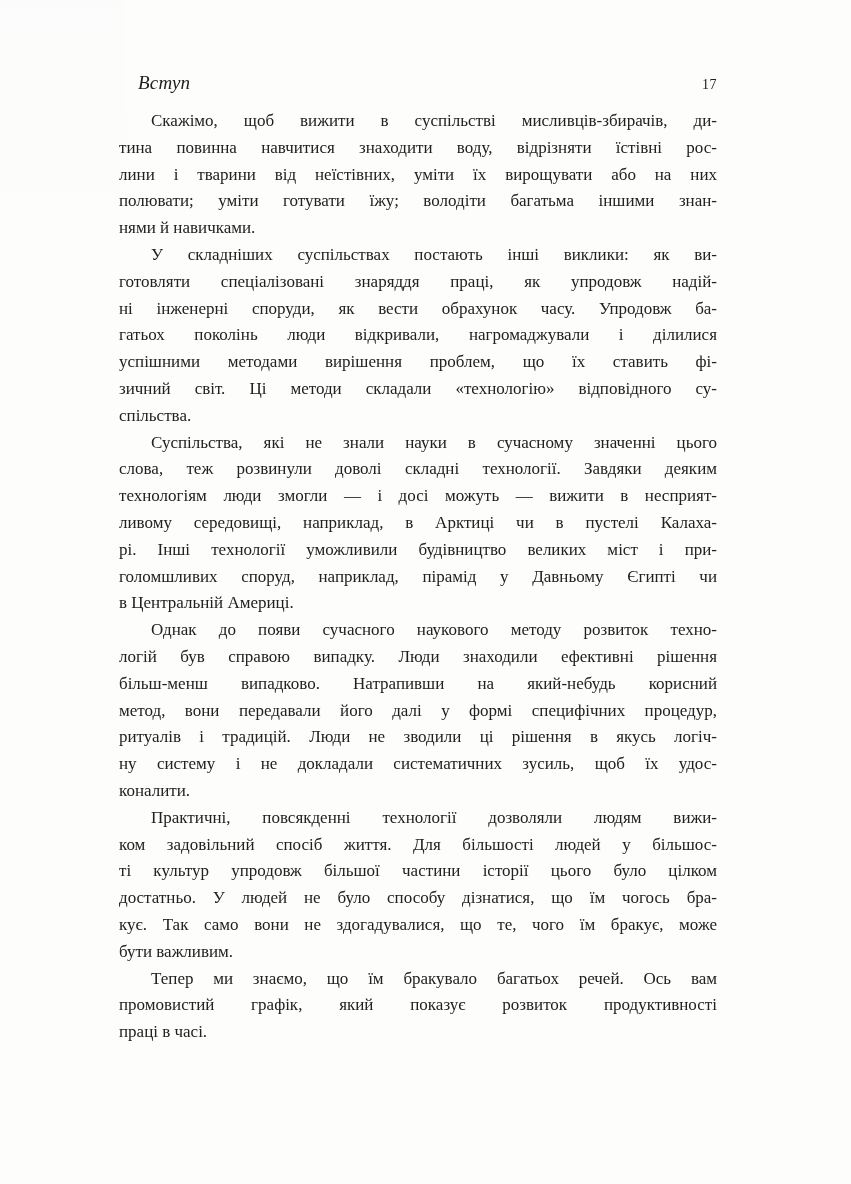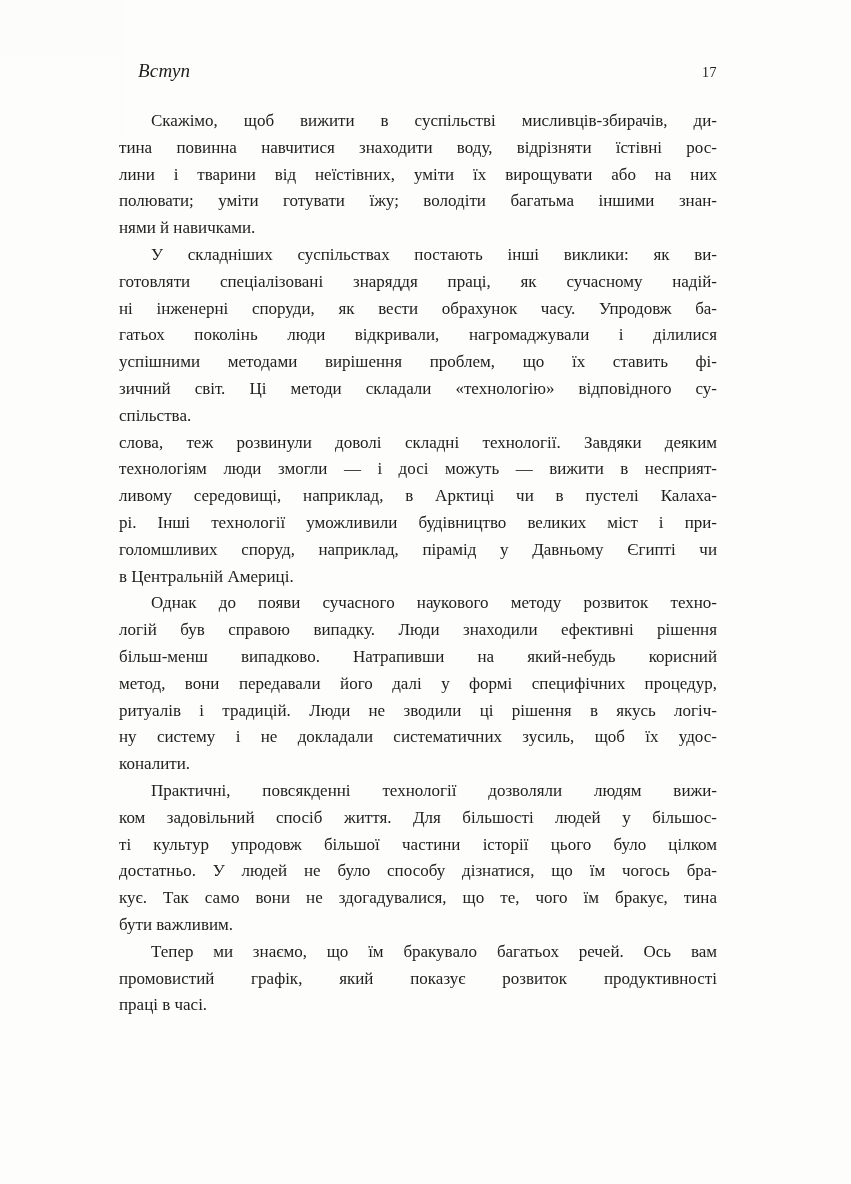--- a/index.html
+++ b/index.html
@@ -23,21 +23,21 @@
     top: 0;
     width: 125px;
     height: 420px;
     background: linear-gradient(180deg, #fbfbfb 0%, #fdfdfc 60%, #fefefe 100%);
     opacity: 0.6;
     pointer-events: none;
   }
   .page-header {
     position: absolute;
     left: 138px;
-    top: 60px;
+    top: 72px;
     width: 579px;
     display: flex;
     justify-content: space-between;
     align-items: baseline;
   }
   .running-title {
     font-style: italic;
     font-size: 19px;
     letter-spacing: 0.2px;
   }
@@ -84,28 +84,29 @@
   <div class="body-text">
       <p class="para">
         <span class="line first">Скажімо, щоб вижити в суспільстві мисливців-збирачів, ди-</span>
         <span class="line">тина повинна навчитися знаходити воду, відрізняти їстівні рос-</span>
         <span class="line">лини і тварини від неїстівних, уміти їх вирощувати або на них</span>
         <span class="line">полювати; уміти готувати їжу; володіти багатьма іншими знан-</span>
         <span class="line last">нями й навичками.</span>
       </p>
       <p class="para">
         <span class="line first">У складніших суспільствах постають інші виклики: як ви-</span>
-        <span class="line">готовляти спеціалізовані знаряддя праці, як сучасному надій-</span>
+        <span class="line">готовляти спеціалізовані знаряддя праці, як упродовж надій-</span>
         <span class="line">ні інженерні споруди, як вести обрахунок часу. Упродовж ба-</span>
         <span class="line">гатьох поколінь люди відкривали, нагромаджували і ділилися</span>
         <span class="line">успішними методами вирішення проблем, що їх ставить фі-</span>
         <span class="line">зичний світ. Ці методи складали «технологію» відповідного су-</span>
         <span class="line last">спільства.</span>
       </p>
       <p class="para">
+        <span class="line first">Суспільства, які не знали науки в сучасному значенні цього</span>
         <span class="line">слова, теж розвинули доволі складні технології. Завдяки деяким</span>
         <span class="line">технологіям люди змогли — і досі можуть — вижити в несприят-</span>
         <span class="line">ливому середовищі, наприклад, в Арктиці чи в пустелі Калаха-</span>
         <span class="line">рі. Інші технології уможливили будівництво великих міст і при-</span>
         <span class="line">голомшливих споруд, наприклад, пірамід у Давньому Єгипті чи</span>
         <span class="line last">в Центральній Америці.</span>
       </p>
       <p class="para">
         <span class="line first">Однак до появи сучасного наукового методу розвиток техно-</span>
         <span class="line">логій був справою випадку. Люди знаходили ефективні рішення</span>
@@ -113,21 +114,21 @@
         <span class="line">метод, вони передавали його далі у формі специфічних процедур,</span>
         <span class="line">ритуалів і традицій. Люди не зводили ці рішення в якусь логіч-</span>
         <span class="line">ну систему і не докладали систематичних зусиль, щоб їх удос-</span>
         <span class="line last">коналити.</span>
       </p>
       <p class="para">
         <span class="line first">Практичні, повсякденні технології дозволяли людям вижи-</span>
         <span class="line">ком задовільний спосіб життя. Для більшості людей у більшос-</span>
         <span class="line">ті культур упродовж більшої частини історії цього було цілком</span>
         <span class="line">достатньо. У людей не було способу дізнатися, що їм чогось бра-</span>
-        <span class="line">кує. Так само вони не здогадувалися, що те, чого їм бракує, тина</span>
+        <span class="line">кує. Так само вони не здогадувалися, що те, чого їм бракує, може</span>
         <span class="line last">бути важливим.</span>
       </p>
       <p class="para">
         <span class="line first">Тепер ми знаємо, що їм бракувало багатьох речей. Ось вам</span>
         <span class="line">промовистий графік, який показує розвиток продуктивності</span>
         <span class="line last">праці в часі.</span>
       </p>
     </div>
 </div>
 

